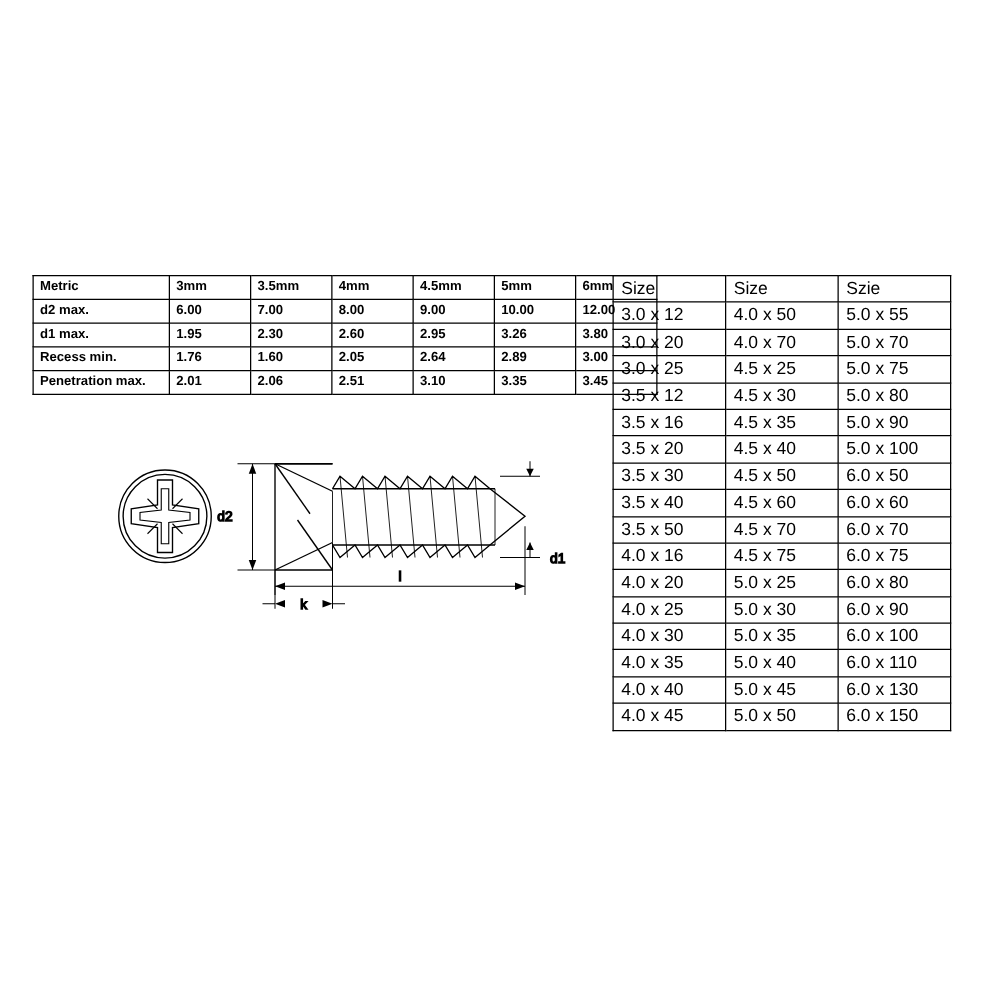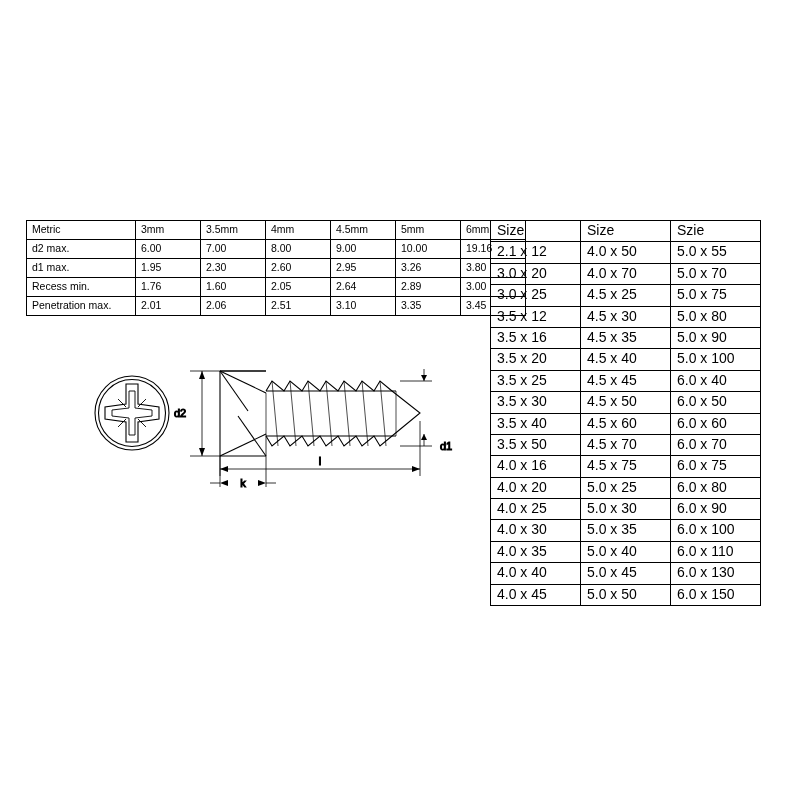--- a/index.html
+++ b/index.html
@@ -17,20 +17,21 @@
   }
 
   
   #metric-table {
     position: absolute;
     left: 26px;
     top: 220px;
     border-collapse: collapse;
     font-size: 10.5px;
     line-height: 1.1;
+    font-weight: bold;
   }
   #metric-table td {
     border: 1px solid #000000;
     padding: 2px 5px 3px 5px;
     height: 13px;
     white-space: nowrap;
   }
   #metric-table td.label-col { width: 98px; }
   #metric-table td.val-col  { width: 54px; }
 
@@ -80,21 +81,21 @@
       <td class="val-col">5mm</td>
       <td class="val-col">6mm</td>
     </tr>
     <tr>
       <td class="label-col">d2 max.</td>
       <td class="val-col">6.00</td>
       <td class="val-col">7.00</td>
       <td class="val-col">8.00</td>
       <td class="val-col">9.00</td>
       <td class="val-col">10.00</td>
-      <td class="val-col">19.16</td>
+      <td class="val-col">12.00</td>
     </tr>
     <tr>
       <td class="label-col">d1 max.</td>
       <td class="val-col">1.95</td>
       <td class="val-col">2.30</td>
       <td class="val-col">2.60</td>
       <td class="val-col">2.95</td>
       <td class="val-col">3.26</td>
       <td class="val-col">3.80</td>
     </tr>
@@ -120,21 +121,21 @@
 </table>
 
 <table id="size-table">
   <tbody id="size-table-body">
       <tr>
         <td>Size</td>
         <td>Size</td>
         <td>Szie</td>
       </tr>
       <tr>
-        <td>2.1 x 12</td>
+        <td>3.0 x 12</td>
         <td>4.0 x 50</td>
         <td>5.0 x 55</td>
       </tr>
       <tr>
         <td>3.0 x 20</td>
         <td>4.0 x 70</td>
         <td>5.0 x 70</td>
       </tr>
       <tr>
         <td>3.0 x 25</td>
@@ -148,25 +149,20 @@
       </tr>
       <tr>
         <td>3.5 x 16</td>
         <td>4.5 x 35</td>
         <td>5.0 x 90</td>
       </tr>
       <tr>
         <td>3.5 x 20</td>
         <td>4.5 x 40</td>
         <td>5.0 x 100</td>
-      </tr>
-      <tr>
-        <td>3.5 x 25</td>
-        <td>4.5 x 45</td>
-        <td>6.0 x 40</td>
       </tr>
       <tr>
         <td>3.5 x 30</td>
         <td>4.5 x 50</td>
         <td>6.0 x 50</td>
       </tr>
       <tr>
         <td>3.5 x 40</td>
         <td>4.5 x 60</td>
         <td>6.0 x 60</td>

